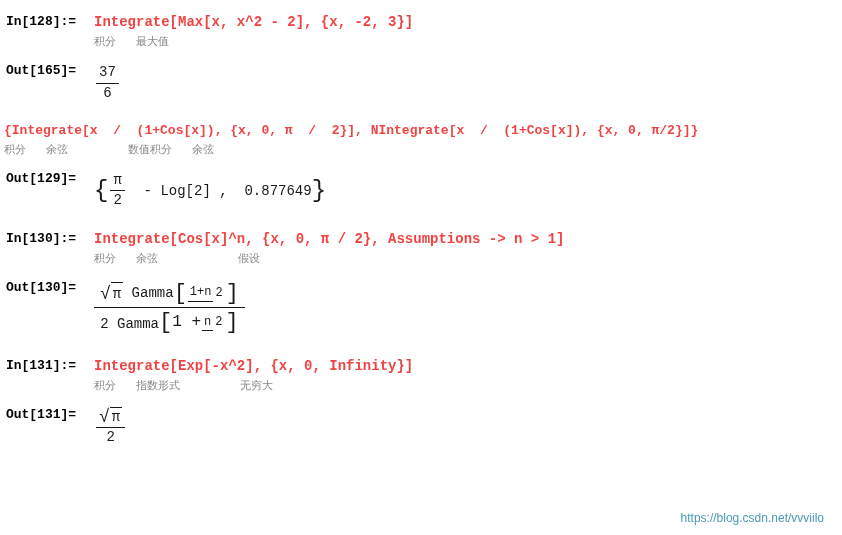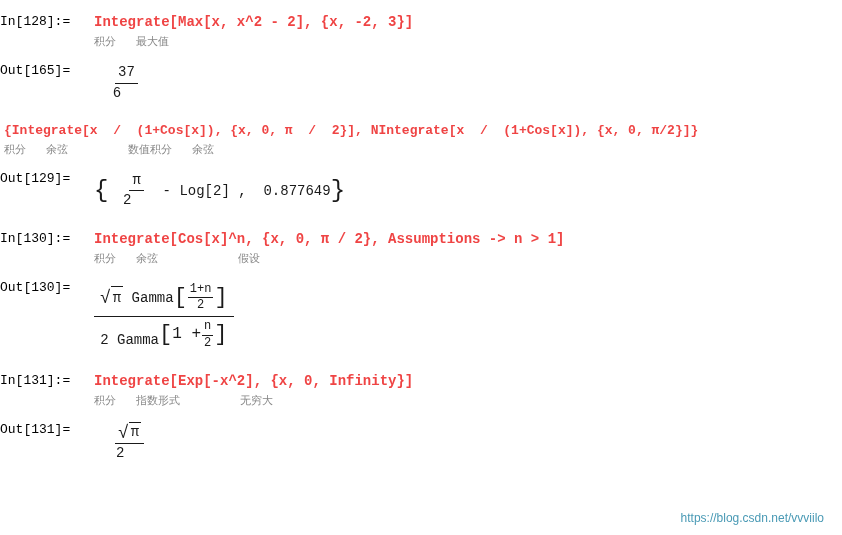--- a/index.html
+++ b/index.html
@@ -15,25 +15,25 @@
     }
     .cell {
       display: flex;
       flex-direction: row;
       margin-bottom: 6px;
       padding: 2px 0;
     }
     .cell-label {
       width: 90px;
       min-width: 90px;
-      text-align: left;
+      text-align: center;
       padding-right: 8px;
       color: #222;
       font-size: 13px;
-      font-weight: normal;
+      font-weight: bold;
       padding-top: 2px;
     }
     .cell-label.in-label {
       color: #000;
     }
     .cell-label.out-label {
       color: #000;
     }
     .cell-content {
       flex: 1;
@@ -68,21 +68,20 @@
       display: inline-flex;
       flex-direction: column;
       align-items: center;
       vertical-align: middle;
       margin: 0 2px;
     }
     .fraction .numerator {
       border-bottom: 1px solid #1a1a1a;
       padding: 0 3px;
       line-height: 1.4;
-      margin-left: 19px;
     }
     .fraction .denominator {
       padding: 0 3px;
       text-align: center;
       line-height: 1.4;
     }
     .curly-brace-output {
       display: flex;
       align-items: center;
       font-size: 20px;
@@ -92,21 +91,21 @@
       line-height: 1;
       vertical-align: middle;
     }
     .sqrt-wrap {
       display: inline-flex;
       align-items: center;
       vertical-align: middle;
     }
     .small-frac {
       display: inline-flex;
-      flex-direction: column;
+      flex-direction: row;
       align-items: center;
       vertical-align: middle;
       font-size: 12px;
       margin: 0 1px;
       font-family: Liberation Mono, monospace;
     }
     .small-frac .numerator {
       border-bottom: 1px solid #1a1a1a;
       padding: 0 2px;
       text-align: center;

